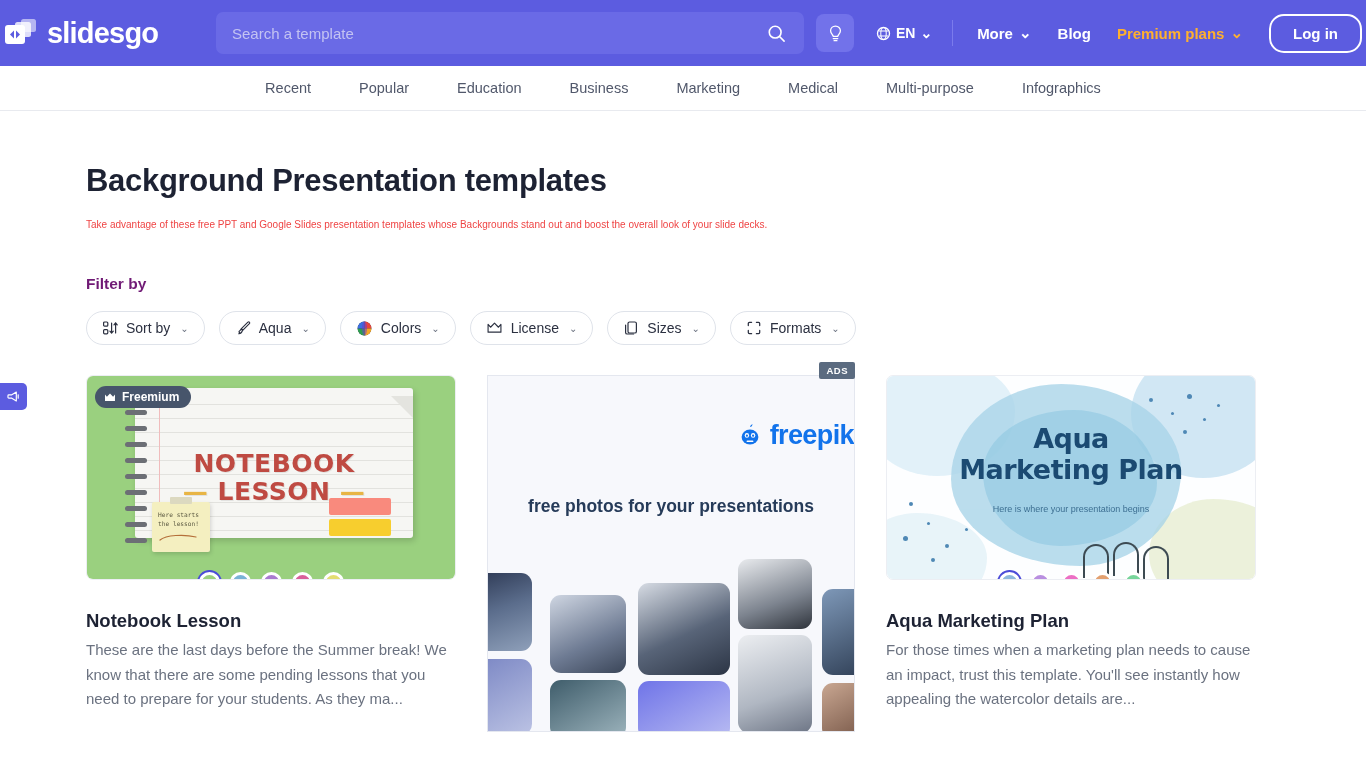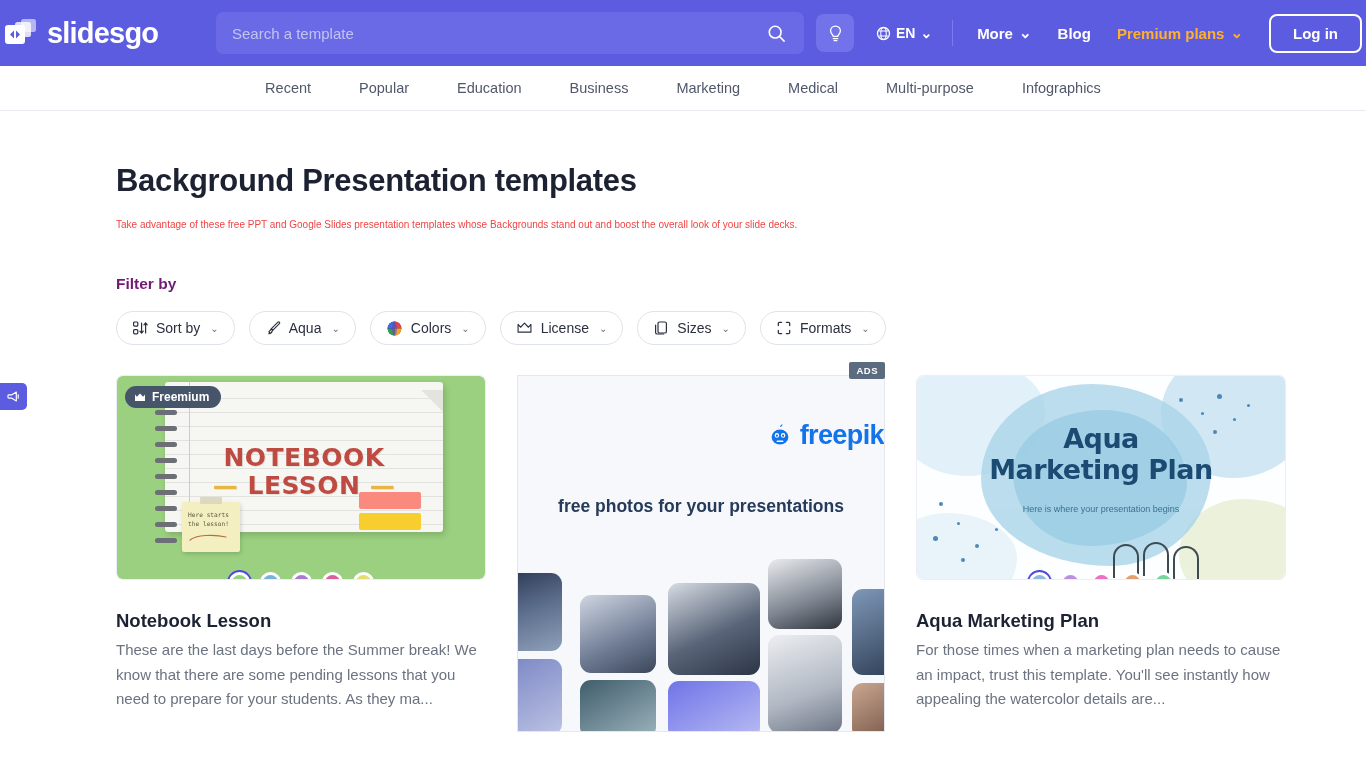--- a/index.html
+++ b/index.html
@@ -60,42 +60,42 @@
   .nav-right {
     margin-left: auto; display: flex; align-items: center; gap: 26px;
   }
   .nav-link {
     color: #ffffff; font-size: 15px; font-weight: 700;
     display: flex; align-items: center; gap: 6px; cursor: pointer;
     white-space: nowrap;
   }
   .nav-link.premium { color: #ffb02e; }
   .login-btn {
-    border: 2px solid #ffffff; border-radius: 8px;
+    border: 2px solid #ffffff; border-radius: 15px;
     color: #fff; font-size: 15px; font-weight: 700;
     padding: 9px 22px; background: transparent; cursor: pointer;
     font-family: "Liberation Sans", sans-serif;
   }
   .caret { display: inline-block; }
 
   
   .catnav {
     height: 45px; width: 100%;
     background: #fff;
     border-bottom: 1px solid #e8eaef;
     display: flex; align-items: center; justify-content: center;
     gap: 0;
   }
   .cat-item {
     color: #51586b; font-size: 14.5px;
     padding: 0 24px; cursor: pointer; white-space: nowrap;
   }
 
   
-  .main { padding: 0 116px; }
+  .main { padding: 0 86px; }
   .page-title {
     font-size: 31px; font-weight: 700; color: #1d2233;
     margin-top: 52px; letter-spacing: -0.3px;
   }
   .page-desc {
     margin-top: 18px; font-size: 10px; color: #ef4444;
     line-height: 1.63; max-width: 790px;
   }
   .filter-label {
     margin-top: 42px; font-size: 15.5px; font-weight: 700; color: #701a75;
@@ -143,21 +143,21 @@
     margin-top: 30px; font-size: 18.5px; font-weight: 700; color: #1d2233;
     cursor: pointer;
   }
   .card-desc {
     margin-top: 6px; font-size: 15px; color: #6b7280; line-height: 1.62;
   }
 
   
   .nb-bg { position: absolute; inset: 0; background: #9ad07f; }
   .nb-paper {
-    position: absolute; left: 48px; top: 6px; width: 278px; height: 150px;
+    position: absolute; left: 48px; top: 12px; width: 278px; height: 150px;
     background: #f6f6f3; border-radius: 3px;
     box-shadow: 2px 3px 6px rgba(0,0,0,.16);
   }
   .nb-lines { position: absolute; inset: 0; }
   .nb-line { position: absolute; left: 0; width: 100%; height: 1px; background: #e2e2de; }
   .nb-margin { position: absolute; left: 24px; top: 0; width: 1px; height: 100%; background: #f0bcbc; }
   .nb-rings { position: absolute; left: 38px; top: 18px; width: 24px; height: 148px; }
   .nb-ring {
     position: absolute; left: 0; width: 22px; height: 5px;
     background: #6c6f75; border-radius: 3px;

